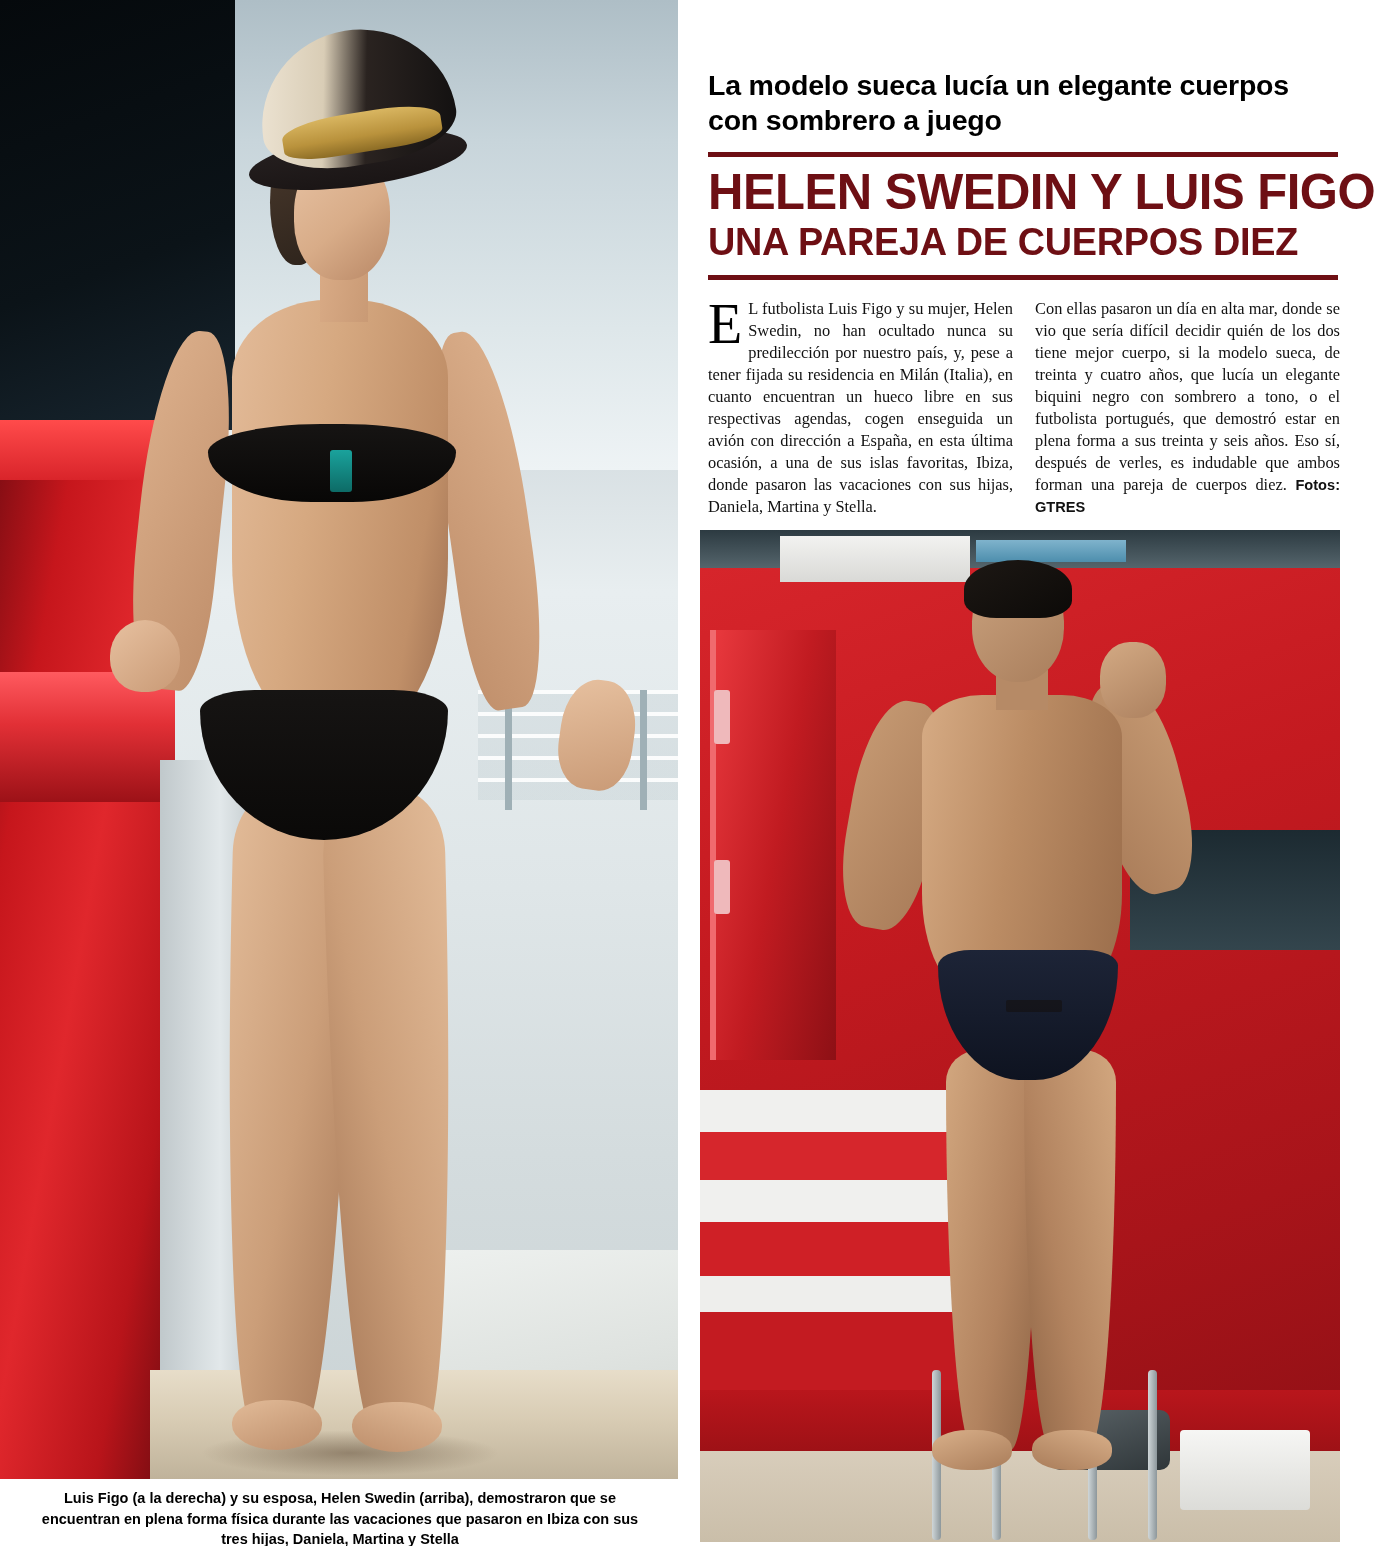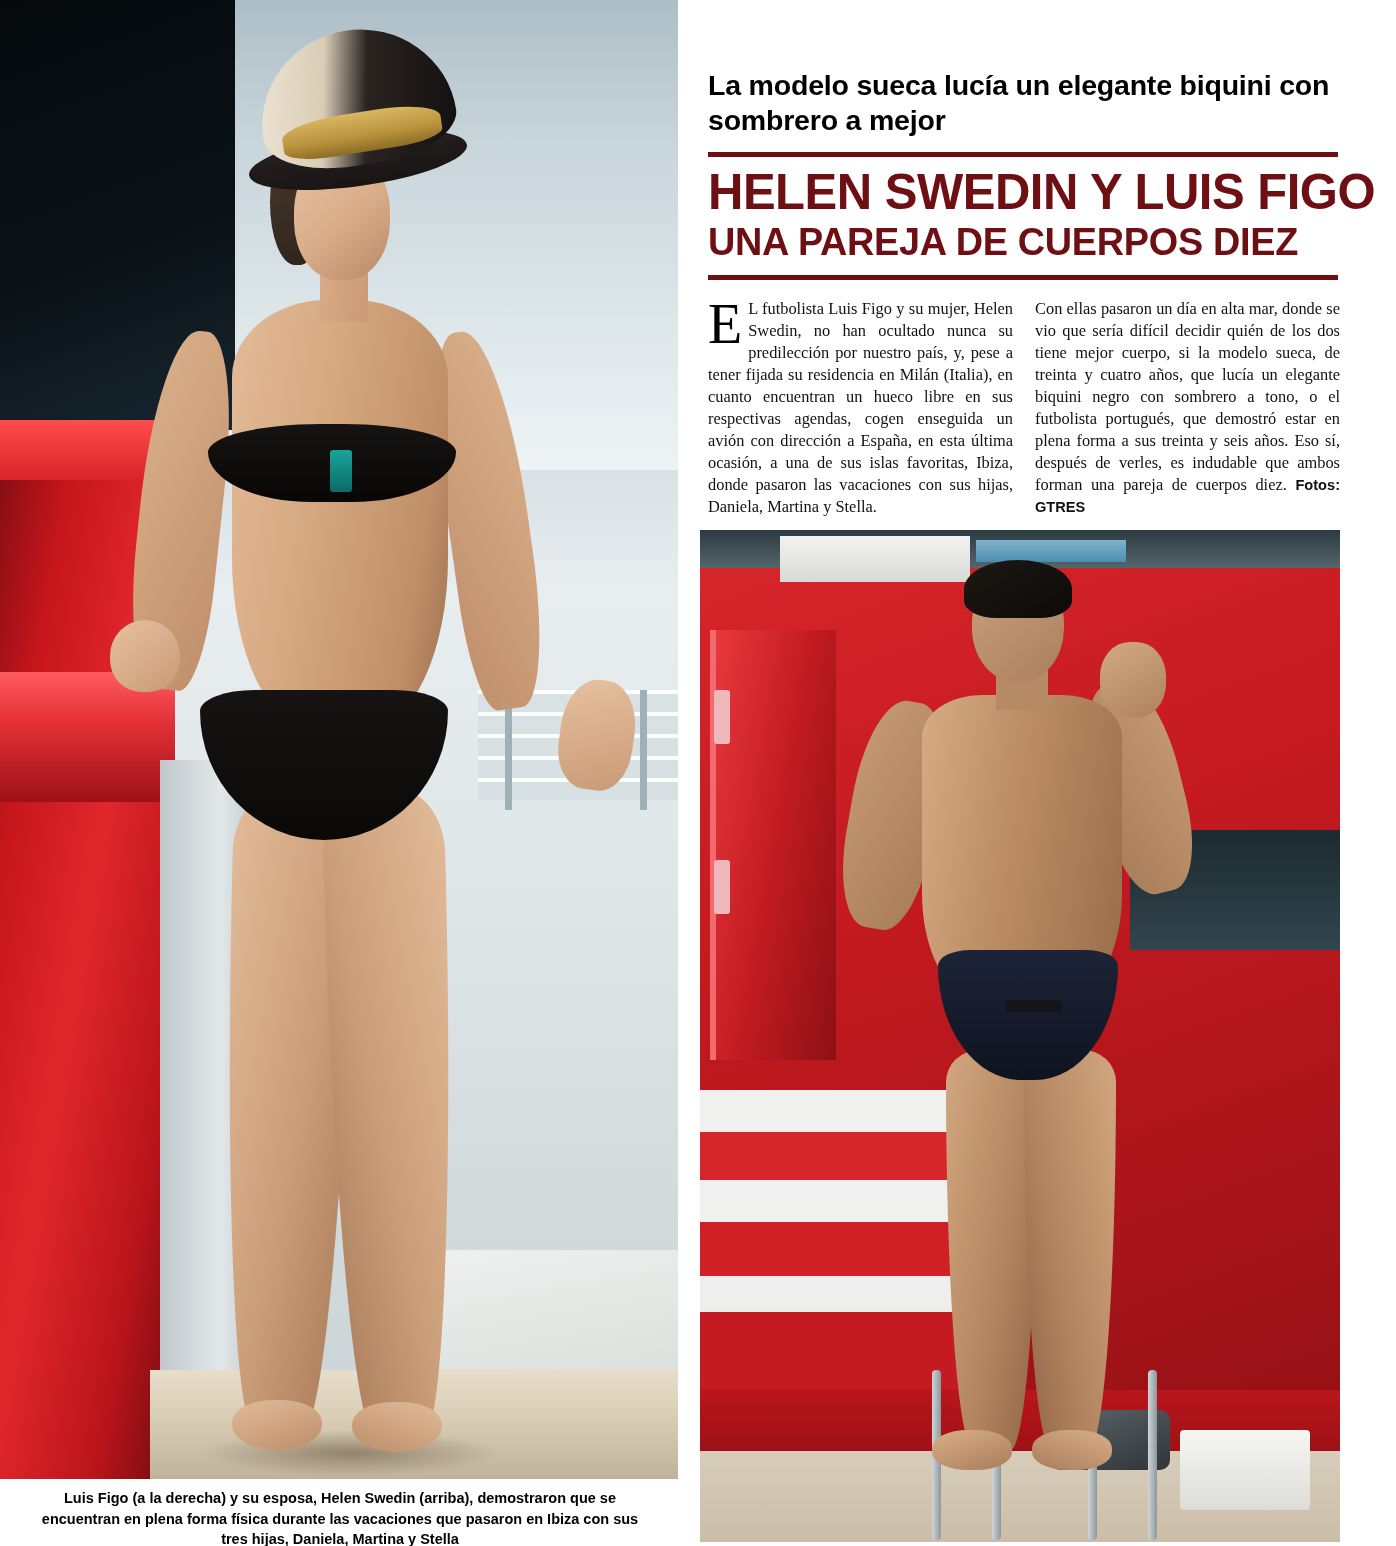--- a/index.html
+++ b/index.html
@@ -415,21 +415,21 @@
     <div class="fig fig-neck"></div>
     <div class="fig fig-hair"></div>
     <div class="fig fig-head"></div>
     <div class="fig fig-hatbrim"></div>
     <div class="fig fig-hat"></div>
     <div class="fig fig-hatband"></div>
   </div>
 
   <div class="left-caption">Luis Figo (a la derecha) y su esposa, Helen Swedin (arriba), demostraron que se encuentran en plena forma física durante las vacaciones que pasaron en Ibiza con sus tres hijas, Daniela, Martina y Stella</div>
 
-  <div class="kicker">La modelo sueca lucía un elegante biquini con sombrero a mejor</div>
+  <div class="kicker">La modelo sueca lucía un elegante cuerpos con sombrero a juego</div>
   <div class="rule-top"></div>
   <div class="headline">HELEN SWEDIN Y LUIS FIGO</div>
   <div class="subhead">UNA PAREJA DE CUERPOS DIEZ</div>
   <div class="rule-bot"></div>
 
   <div class="body-cols">
     <div class="bcol">
       <span class="dropcap">E</span><span>L futbolista Luis Figo y su mujer, Helen Swedin, no han ocultado nunca su predilección por nuestro país, y, pese a tener fijada su residencia en Milán (Italia), en cuanto encuentran un hueco libre en sus respectivas agendas, cogen enseguida un avión con dirección a España, en esta última ocasión, a una de sus islas favoritas, Ibiza, donde pasaron las vacaciones con sus hijas, Daniela, Martina y Stella.</span>
     </div>
     <div class="bcol">

